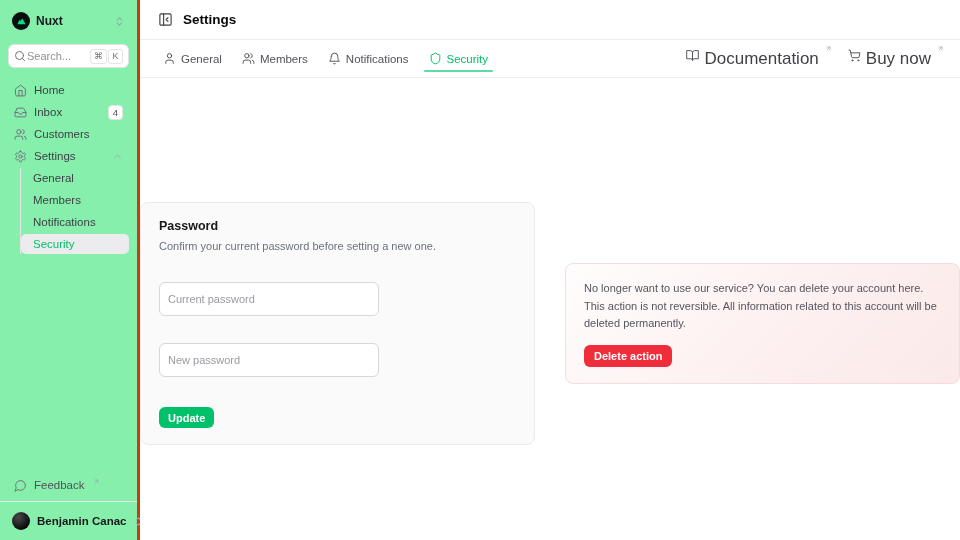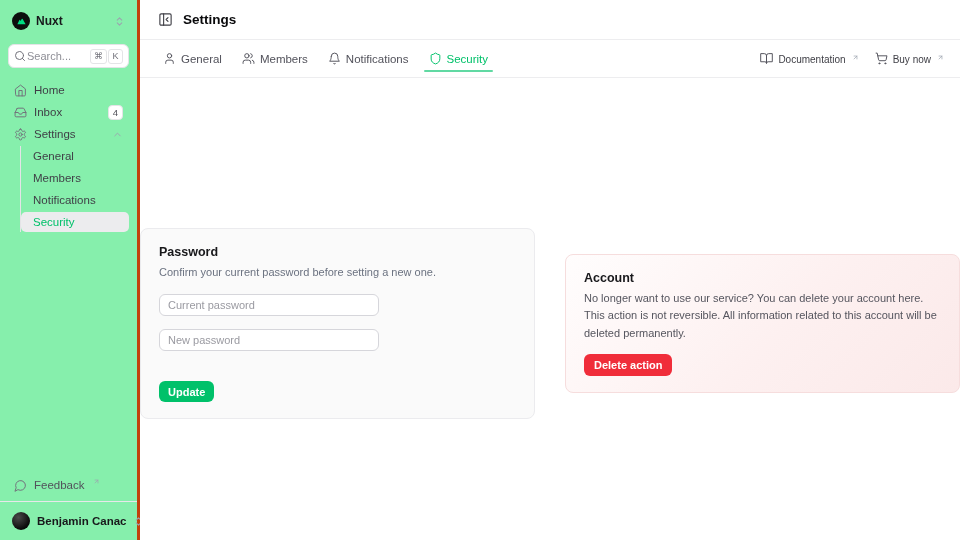--- a/index.html
+++ b/index.html
@@ -76,33 +76,33 @@
   .tabs { display:flex; height:100%; gap:6px; }
   .tab {
     position:relative; display:flex; align-items:center; gap:5px; padding:0 7px;
     font-size:11.5px; font-weight:500; color:#52525b; cursor:pointer; background:none; border:none; font-family:inherit;
   }
   .tab svg { width:13px; height:13px; }
   .tab.active { color:var(--primary); }
   .tab.active::after { content:""; position:absolute; left:2px; right:2px; bottom:5px; height:2px; border-radius:2px; background:rgba(0,193,106,.62); }
 
   .header-actions { margin-left:auto; display:flex; gap:16px; }
-  .hlink { display:flex; align-items:flex-end; gap:5px; font-size:10px; font-weight:500; color:#404047; cursor:pointer; background:none; border:none; font-family:inherit; }
+  .hlink { display:flex; align-items:flex-start; gap:5px; font-size:17px; font-weight:500; color:#404047; cursor:pointer; background:none; border:none; font-family:inherit; }
   .hlink svg.lead { width:13px; height:13px; color:#52525b; }
 
   .content { flex:1; display:flex; flex-direction:row; align-items:center; padding-top:29px; gap:30px; overflow:auto; }
   .card { width:464px; border-radius:8px; padding:16px 18px; }
   .card-password { background:#fafafa; border:1px solid #ebebee; }
   .card-account { background:linear-gradient(135deg,#fffdfd 0%,#fdf0f0 55%,#fbe9e9 100%); border:1px solid #f6dddd; }
   .card-title { font-size:12.5px; font-weight:700; color:#18181b; margin-bottom:5px; }
   .card-desc { font-size:11px; color:#6b7280; line-height:1.6; }
   .card-account .card-desc { color:#55555e; max-width:432px; }
 
   .pw-input {
-    display:block; width:220px; height:22px; margin-top:13px; padding:10px 8px;
+    display:block; width:220px; height:22px; margin-top:27px; padding:16px 8px;
     border:1px solid #d6d6db; border-radius:6px; background:#fff;
     font-size:11px; color:#3f3f46; font-family:inherit; outline:none;
   }
   .pw-input::placeholder { color:#9a9aa1; }
 
   .btn { display:inline-block; border:none; border-radius:6px; cursor:pointer; font-family:inherit; font-size:11px; font-weight:600; color:#fff; }
   .btn-update { margin-top:30px; height:21px; padding:0 9px; background:var(--primary); }
   .btn-delete { margin-top:12px; height:22px; padding:0 10px; background:var(--danger); }
 
   :root { --primary:#00c16a; --danger:#f02d3a; }
@@ -147,20 +147,29 @@
           </svg>
         <span>Home</span>
       </div>
       <div class="nav-item">
         <svg viewBox="0 0 24 24" fill="none" stroke="currentColor" stroke-width="1.8" stroke-linecap="round" stroke-linejoin="round">
             <polyline points="22 12 16 12 14 15 10 15 8 12 2 12"></polyline>
             <path d="M5.45 5.11 2 12v6a2 2 0 0 0 2 2h16a2 2 0 0 0 2-2v-6l-3.45-6.89A2 2 0 0 0 16.76 4H7.24a2 2 0 0 0-1.79 1.11z"></path>
           </svg>
         <span>Inbox</span>
         <span class="count-badge">4</span>
+      </div>
+      <div class="nav-item">
+        <svg viewBox="0 0 24 24" fill="none" stroke="currentColor" stroke-width="1.8" stroke-linecap="round" stroke-linejoin="round">
+            <path d="M16 21v-2a4 4 0 0 0-4-4H6a4 4 0 0 0-4 4v2"></path>
+            <circle cx="9" cy="7" r="4"></circle>
+            <path d="M22 21v-2a4 4 0 0 0-3-3.87"></path>
+            <path d="M16 3.13a4 4 0 0 1 0 7.75"></path>
+          </svg>
+        <span>Customers</span>
       </div>
       <div class="nav-item">
         <svg viewBox="0 0 24 24" fill="none" stroke="currentColor" stroke-width="1.8" stroke-linecap="round" stroke-linejoin="round">
             <path d="M12.22 2h-.44a2 2 0 0 0-2 2v.18a2 2 0 0 1-1 1.73l-.43.25a2 2 0 0 1-2 0l-.15-.08a2 2 0 0 0-2.73.73l-.22.38a2 2 0 0 0 .73 2.73l.15.1a2 2 0 0 1 1 1.72v.51a2 2 0 0 1-1 1.74l-.15.09a2 2 0 0 0-.73 2.73l.22.38a2 2 0 0 0 2.73.73l.15-.08a2 2 0 0 1 2 0l.43.25a2 2 0 0 1 1 1.73V20a2 2 0 0 0 2 2h.44a2 2 0 0 0 2-2v-.18a2 2 0 0 1 1-1.73l.43-.25a2 2 0 0 1 2 0l.15.08a2 2 0 0 0 2.73-.73l.22-.39a2 2 0 0 0-.73-2.73l-.15-.08a2 2 0 0 1-1-1.74v-.5a2 2 0 0 1 1-1.74l.15-.09a2 2 0 0 0 .73-2.73l-.22-.38a2 2 0 0 0-2.73-.73l-.15.08a2 2 0 0 1-2 0l-.43-.25a2 2 0 0 1-1-1.73V4a2 2 0 0 0-2-2z"></path>
             <circle cx="12" cy="12" r="3"></circle>
           </svg>
         <span>Settings</span>
         <span class="chev-up">
           <svg viewBox="0 0 24 24" fill="none" stroke="currentColor" stroke-width="2" stroke-linecap="round" stroke-linejoin="round">
               <path d="m18 15-6-6-6 6"></path>
@@ -294,20 +303,19 @@
 
       <div class="card card-password">
         <h2 class="card-title">Password</h2>
         <p class="card-desc">Confirm your current password before setting a new one.</p>
         <input type="password" class="pw-input" placeholder="Current password" style="">
         <input type="password" class="pw-input" placeholder="New password" style="">
         <button class="btn btn-update">Update</button>
       </div>
 
       <div class="card card-account">
-        <h2 class="card-title">Account</h2>
         <p class="card-desc">No longer want to use our service? You can delete your account here. This action is not reversible. All information related to this account will be deleted permanently.</p>
         <button class="btn btn-delete">Delete action</button>
       </div>
 
     </section>
   </main>
 </div>
 
 </body></html>

